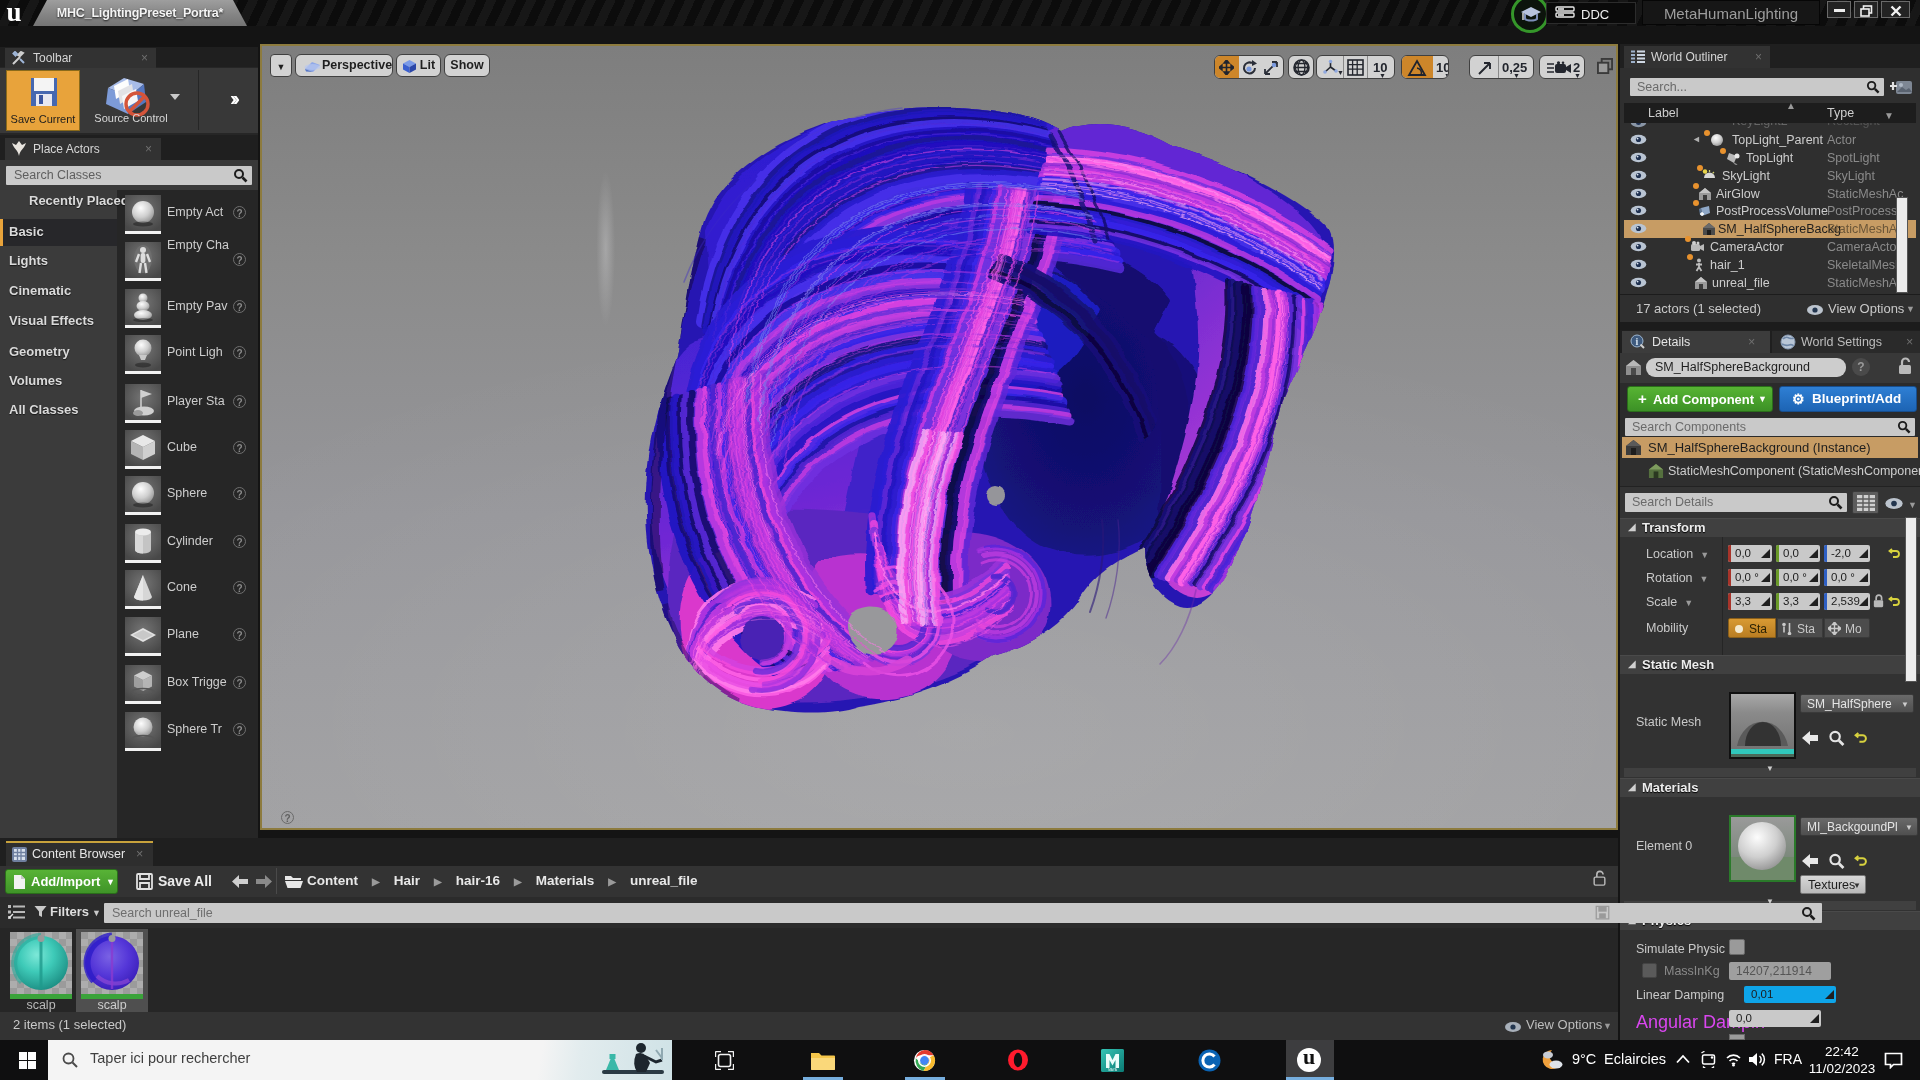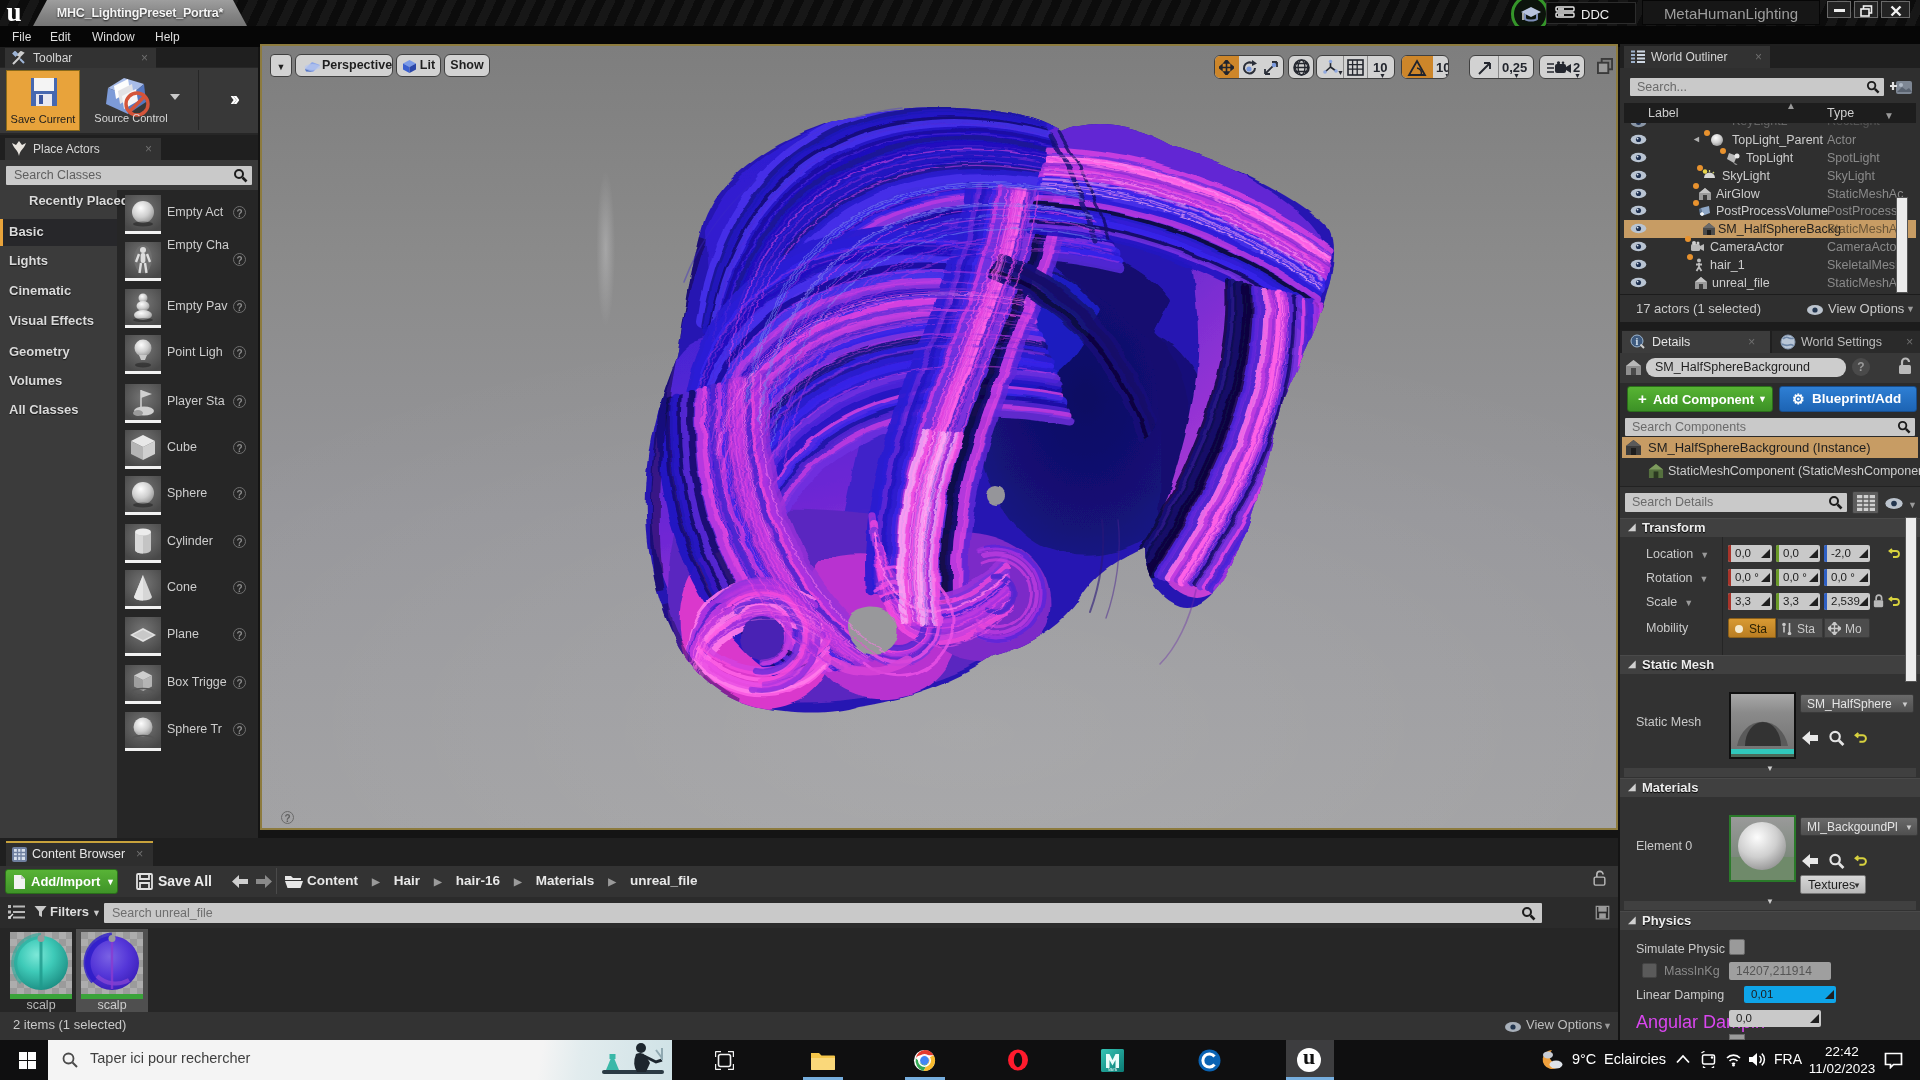--- a/index.html
+++ b/index.html
@@ -80,26 +80,20 @@
   <div class="abs" style="left:1854px;top:1px;width:24px;height:17px;background:#232323;border:1px solid #6a6a6a;">
     <svg style="position:absolute;left:5px;top:2.5px" width="13" height="12" viewBox="0 0 13 12">
       <rect x="3.5" y="1" width="8" height="7" fill="none" stroke="#efefef" stroke-width="1.6"></rect>
       <rect x="1" y="4" width="8" height="7" fill="#232323" stroke="#efefef" stroke-width="1.6"></rect>
     </svg>
   </div>
   <div class="abs" style="left:1881px;top:1px;width:29px;height:17px;background:#232323;border:1px solid #6a6a6a;">
     <svg style="position:absolute;left:8px;top:2.5px" width="12" height="12" viewBox="0 0 12 12">
       <path d="M1.5 1.5 L10.5 10.5 M10.5 1.5 L1.5 10.5" stroke="#f2f2f2" stroke-width="2.4"></path>
     </svg>
-  </div>
-  <div class="abs" id="menubar">
-    <span style="left:12px">File</span>
-      <span style="left:50px">Edit</span>
-    <span style="left:92px">Window</span>
-      <span style="left:155px">Help</span>
   </div>
   <div class="abs" id="leftpanel">
 
     <div class="abs tabstrip" style="left:0;top:0;width:258px;height:20px;"></div>
     <div class="abs ptab" style="left:5px;top:1px;width:151px;height:20px;">
       <svg style="position:absolute;left:7px;top:3px" width="14" height="14" viewBox="0 0 14 14">
         <path d="M1 13 L8 6 M6 4 l3 -3 2 1 -3 3 z" stroke="#cfcfcf" stroke-width="2" fill="none"></path>
         <path d="M3 1 l2 2 -1.5 1.5 L1.5 2.5 z M12 12 l-4 -4" stroke="#9fb6d8" stroke-width="2" fill="none"></path>
       </svg>
       <span style="position:absolute;left:28px;top:3px;">Toolbar</span>
@@ -1344,21 +1338,21 @@
       <rect x="0" y="1" width="3" height="3" fill="#b9b9b9"></rect>
         <rect x="0" y="6.5" width="3" height="3" fill="#b9b9b9"></rect>
         <rect x="0" y="12" width="3" height="3" fill="#b9b9b9"></rect>
       <path d="M1 14 l4 -4" stroke="#e8e8e8" stroke-width="1.4"></path>
     </svg>
     <svg style="position:absolute;left:34px;top:67px" width="13" height="13" viewBox="0 0 13 13">
         <path d="M0.5 1 H12.5 L8 6.5 V12 L5 10.5 V6.5 Z" fill="#c9c9c9"></path>
       </svg>
     <span class="abs" style="left:50px;top:66px;font-size:13px;font-weight:bold;color:#dedede;">Filters</span>
     <span class="abs" style="left:92px;top:70px;font-size:9px;color:#c9c9c9;">▼</span>
-    <div class="abs inp" style="left:104px;top:65px;width:1438px;height:20px;">
+    <div class="abs inp" style="left:104px;top:65px;width:1718px;height:20px;">
       <span style="position:absolute;left:8px;top:3px;color:#6e6e6e;">Search unreal_file</span>
       <svg style="position:absolute;right:6px;top:3px" width="15" height="15" viewBox="0 0 15 15">
         <circle cx="6" cy="6" r="4" fill="none" stroke="#1c1c1c" stroke-width="2"></circle>
         <path d="M9.5 9.5 L13.5 13.5" stroke="#1c1c1c" stroke-width="2.6"></path>
       </svg>
     </div>
     <svg style="position:absolute;left:1595px;top:67px" width="15" height="15" viewBox="0 0 36 36">
       <path d="M3 3 h30 v30 h-30 z" fill="none" stroke="#9a9a9a" stroke-width="3"></path>
       <path d="M8 3 h20 v13 h-20 z" fill="#9a9a9a"></path>
         <path d="M10 20 h16 v12 h-16 z" fill="#9a9a9a"></path>

